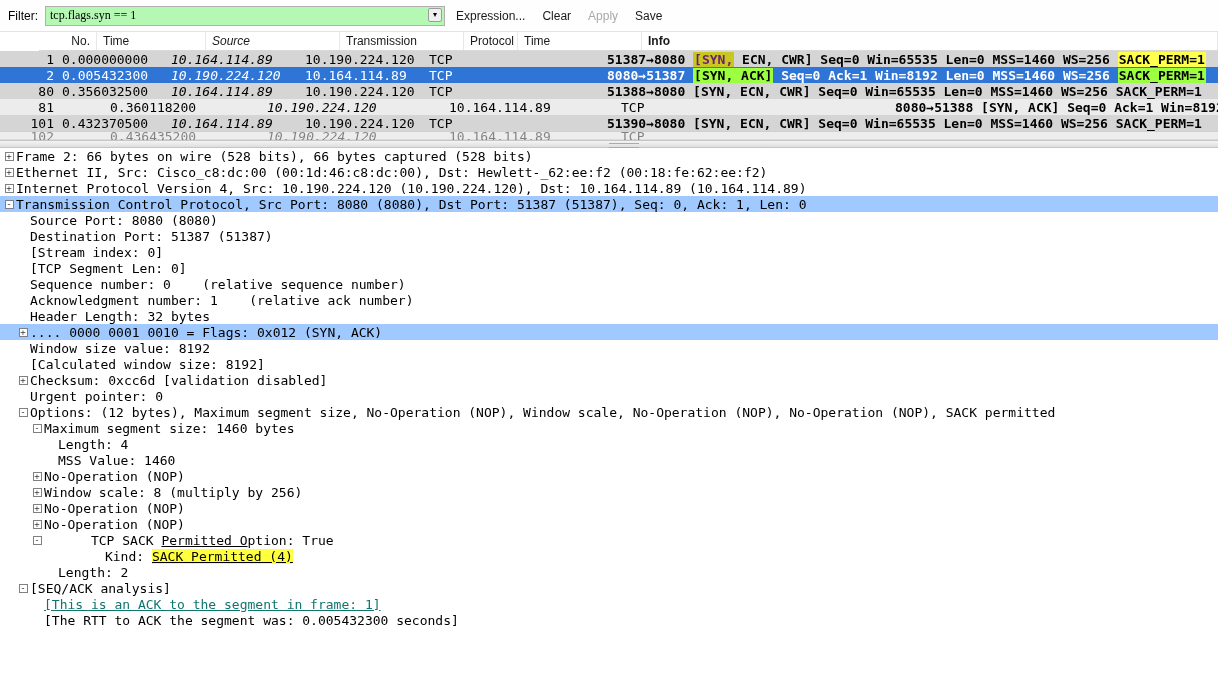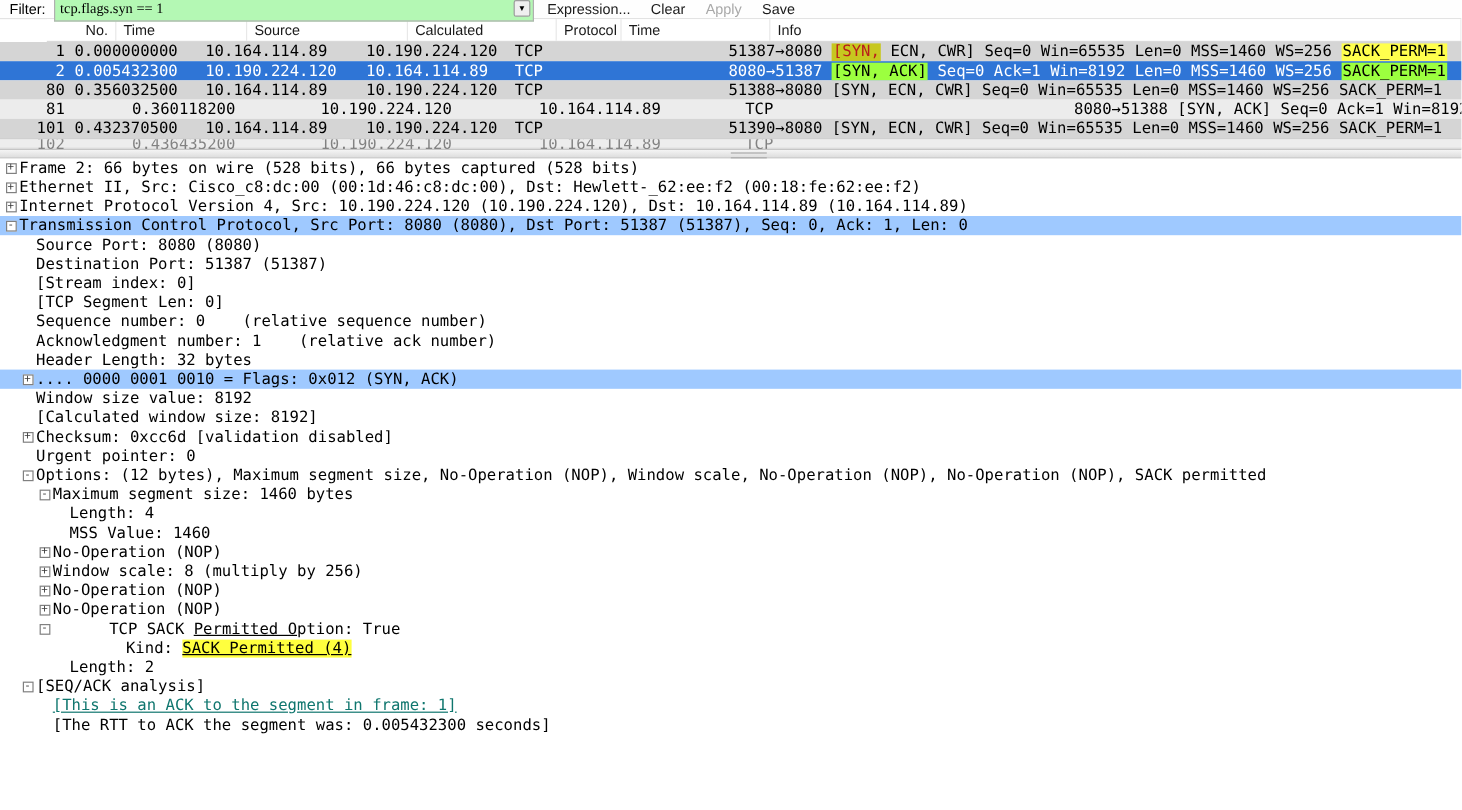--- a/index.html
+++ b/index.html
@@ -1,41 +1,41 @@
 <!DOCTYPE html>
 <html><head>
 <meta charset="utf-8">
 <style>
   * { margin:0; padding:0; box-sizing:border-box; }
   html,body { width:1218px; height:675px; font-family:Tahoma,Verdana,sans-serif; font-size:12px; color:#000; background:#fff; overflow:hidden; }
   .mono { font-family:"DejaVu Sans Mono","Lucida Console",Consolas,monospace; font-size:13px; }
-  .toolbar { display:flex; align-items:center; padding:3px 4px; gap:5px; border-bottom:1px solid #e3e3e3; background:#fefefe; height:16px;}
+  .toolbar { display:flex; align-items:center; padding:3px 4px; gap:5px; border-bottom:1px solid #e3e3e3; background:#fefefe; height:32px;}
   .toolbar .label { padding:0 2px 0 4px; }
   .filter-wrap { position:relative; width:400px; }
   .filter-input { width:100%; height:20px; padding:1px 18px 1px 4px; border:1px solid #b0b0b0; background:#b4f8b4; font-family:Liberation Serif, serif; font-size:12px; color:#000; }
   .filter-dd { position:absolute; right:3px; top:2px; width:14px; height:14px; border:1px solid #9d9d9d; border-radius:2px; display:flex; align-items:center; justify-content:center; font-size:8px; background:#efefef;}
   .tbtn { padding:2px 6px; color:#1a1a1a; }
   .tbtn.disabled { color:#a9a9a9; }
   .list-header { display:flex; background:#fff; border-bottom:1px solid #d9d9d9; height:19px; align-items:center;margin-left:39px; }
   .list-header .col { border-right:1px solid #e8e8e8; padding:2px 6px; color:#1a1a1a;}
   .packet-rows { }
   .packet-row { display:flex; height:16px; align-items:center; white-space:pre; }
   .packet-row .cell { overflow:hidden; }
   .c-no  { width:58px; text-align:right; padding-right:4px;}
   .c-time{ width:109px; padding-left:4px;}
-  .c-src { width:134px; padding-left:4px;}
+  .c-src { width:134px; padding-left:4px;font-style:italic;}
   .c-dst { width:124px; padding-left:4px;}
   .c-prt { width:54px; padding-left:4px;}
   .c-t2  { width:124px; padding-left:4px;}
-  .c-info{ flex:1; padding-left:4px; display:flex; align-items:center; white-space:pre; overflow:hidden;}
+  .c-info{ flex:1; padding-left:4px; display:flex; align-items:center; white-space:pre; overflow:hidden;font-weight:bold;}
   .bg-grey { background:#d5d5d5; }
   .bg-sel  { background:#2f75d6; color:#fff; }
   .bg-lite { background:#ececec;gap:48px; }
   .flag-pill { padding:0 1px; }
-  .hl-olive { background:#c7c71f; color:#b91c1c;}
+  .hl-olive { background:#c7c71f; color:#701a75;}
   .hl-lime  { background:#9cff3f; color:#000;}
   .hl-yel   { background:#ffff4d; color:#000;}
   .rowcut { background:#efefef; height:9px; border-top:1px solid #d0d0d0; border-bottom:1px solid #d0d0d0; }
   .splitter { height:8px; background:linear-gradient(#f4f4f4,#dedede); border-top:1px solid #c5c5c5; border-bottom:1px solid #c5c5c5; position:relative;}
   .splitter::after{content:"";position:absolute;left:50%;top:2px;width:30px;height:3px;border-top:1px solid #aaa;border-bottom:1px solid #aaa;}
   .details { overflow:auto; height:calc(675px - 28px - 19px - 96px - 9px - 8px); background:#fff;}
   .tree-row { display:flex; align-items:center; height:16px; white-space:pre; padding-left:2px;}
   .tw { display:inline-flex; width:14px; justify-content:center; align-items:center; }
   .sq { display:inline-block; width:9px; height:9px; border:1px solid #808080; font-size:9px; line-height:7px; text-align:center; color:#3a3a3a; background:#fff;}
   .hl-blue { background:#9fc9ff; }
@@ -55,21 +55,21 @@
   <span class="tbtn">Expression...</span>
   <span class="tbtn">Clear</span>
   <span class="tbtn disabled">Apply</span>
   <span class="tbtn">Save</span>
 </div>
 
 <div class="list-header">
   <span class="col c-no">No.</span>
   <span class="col c-time">Time</span>
   <span class="col c-src">Source</span>
-  <span class="col c-dst">Calculated</span>
+  <span class="col c-dst">Transmission</span>
   <span class="col c-prt">Protocol</span>
   <span class="col c-t2">Time</span>
   <span class="col c-info" style="flex:1">Info</span>
 </div>
 
 <div class="packet-rows mono" id="packet-rows">
     <div class="packet-row bg-grey"><span class="cell c-no">1</span><span class="cell c-time">0.000000000</span><span class="cell c-src">10.164.114.89</span><span class="cell c-dst">10.190.224.120</span><span class="cell c-prt">TCP</span><span class="cell c-t2"></span><span class="cell c-info"><span>51387→8080 </span><span class="flag-pill hl-olive">[SYN,</span><span> ECN, CWR] Seq=0 Win=65535 Len=0 MSS=1460 WS=256 </span><span class="flag-pill hl-yel">SACK_PERM=1</span></span></div>
     <div class="packet-row bg-sel"><span class="cell c-no">2</span><span class="cell c-time">0.005432300</span><span class="cell c-src">10.190.224.120</span><span class="cell c-dst">10.164.114.89</span><span class="cell c-prt">TCP</span><span class="cell c-t2"></span><span class="cell c-info"><span>8080→51387 </span><span class="flag-pill hl-lime">[SYN, ACK]</span><span> Seq=0 Ack=1 Win=8192 Len=0 MSS=1460 WS=256 </span><span class="flag-pill hl-lime">SACK_PERM=1</span></span></div>
     <div class="packet-row bg-grey"><span class="cell c-no">80</span><span class="cell c-time">0.356032500</span><span class="cell c-src">10.164.114.89</span><span class="cell c-dst">10.190.224.120</span><span class="cell c-prt">TCP</span><span class="cell c-t2"></span><span class="cell c-info"><span>51388→8080 [SYN, ECN, CWR] Seq=0 Win=65535 Len=0 MSS=1460 WS=256 SACK_PERM=1</span><span></span></span></div>
     <div class="packet-row bg-lite"><span class="cell c-no">81</span><span class="cell c-time">0.360118200</span><span class="cell c-src">10.190.224.120</span><span class="cell c-dst">10.164.114.89</span><span class="cell c-prt">TCP</span><span class="cell c-t2"></span><span class="cell c-info"><span>8080→51388 [SYN, ACK] Seq=0 Ack=1 Win=8192 Len=0 MSS=1460 WS=256 SACK_PERM=1</span><span></span></span></div>

